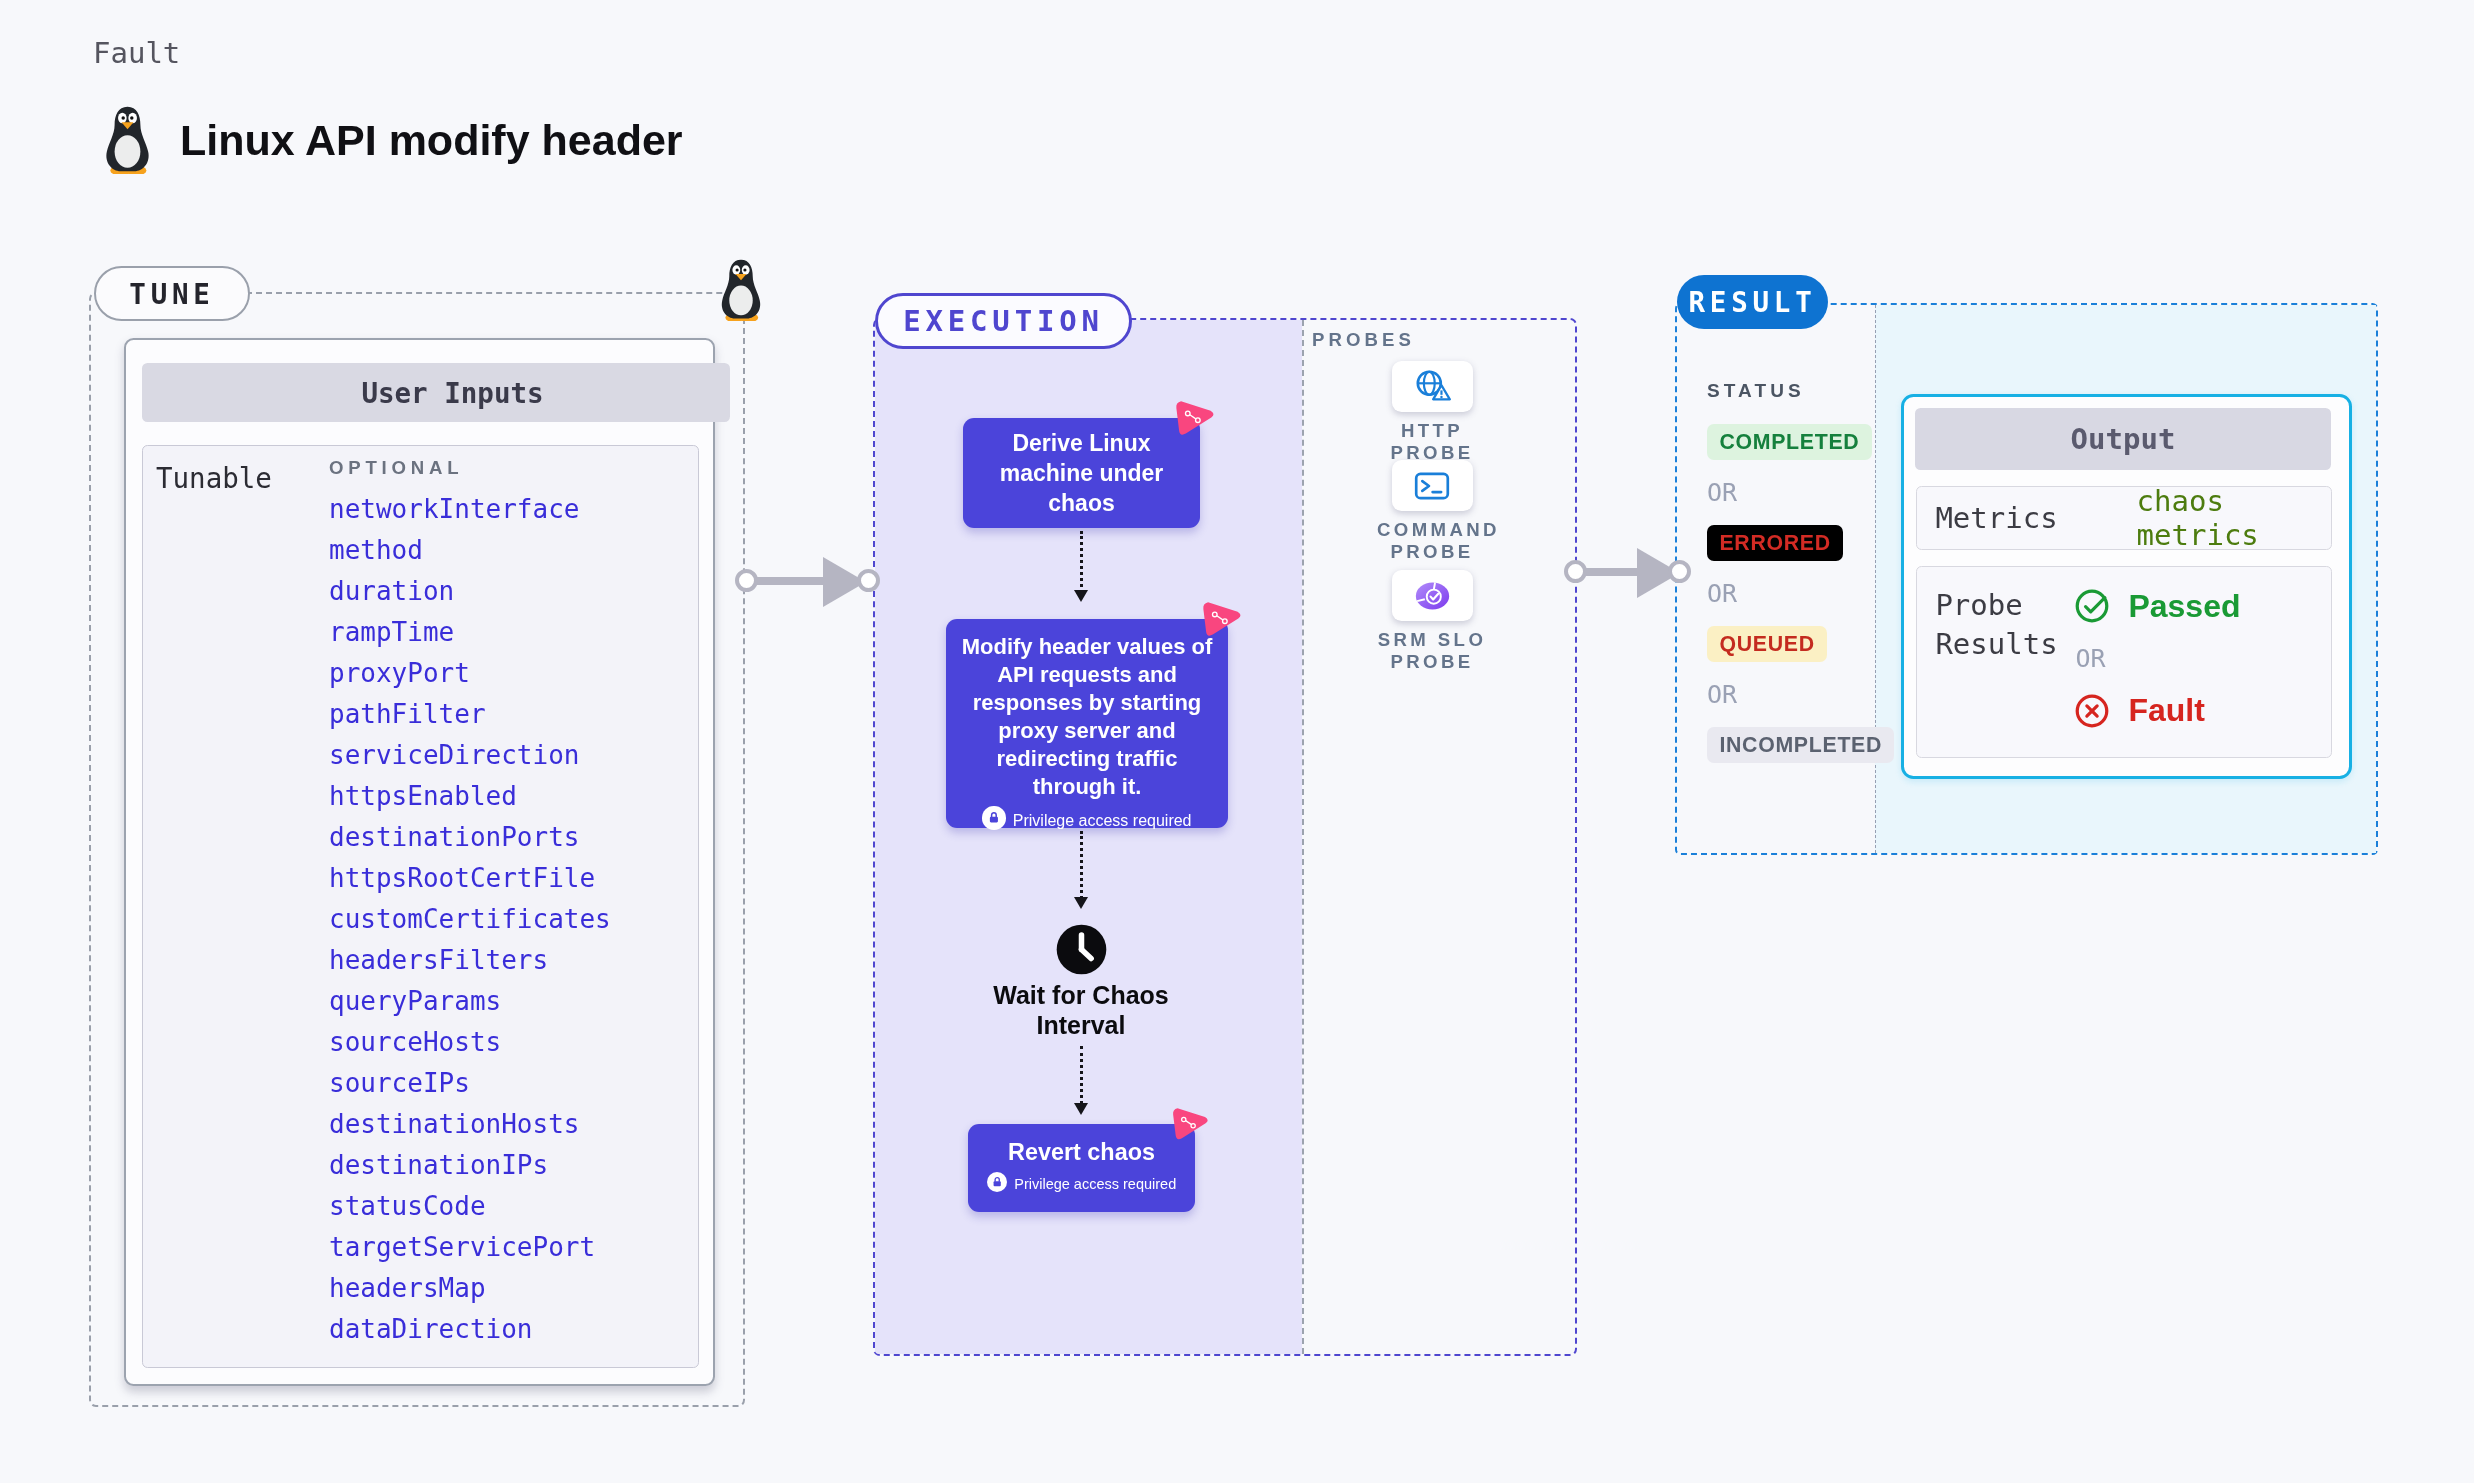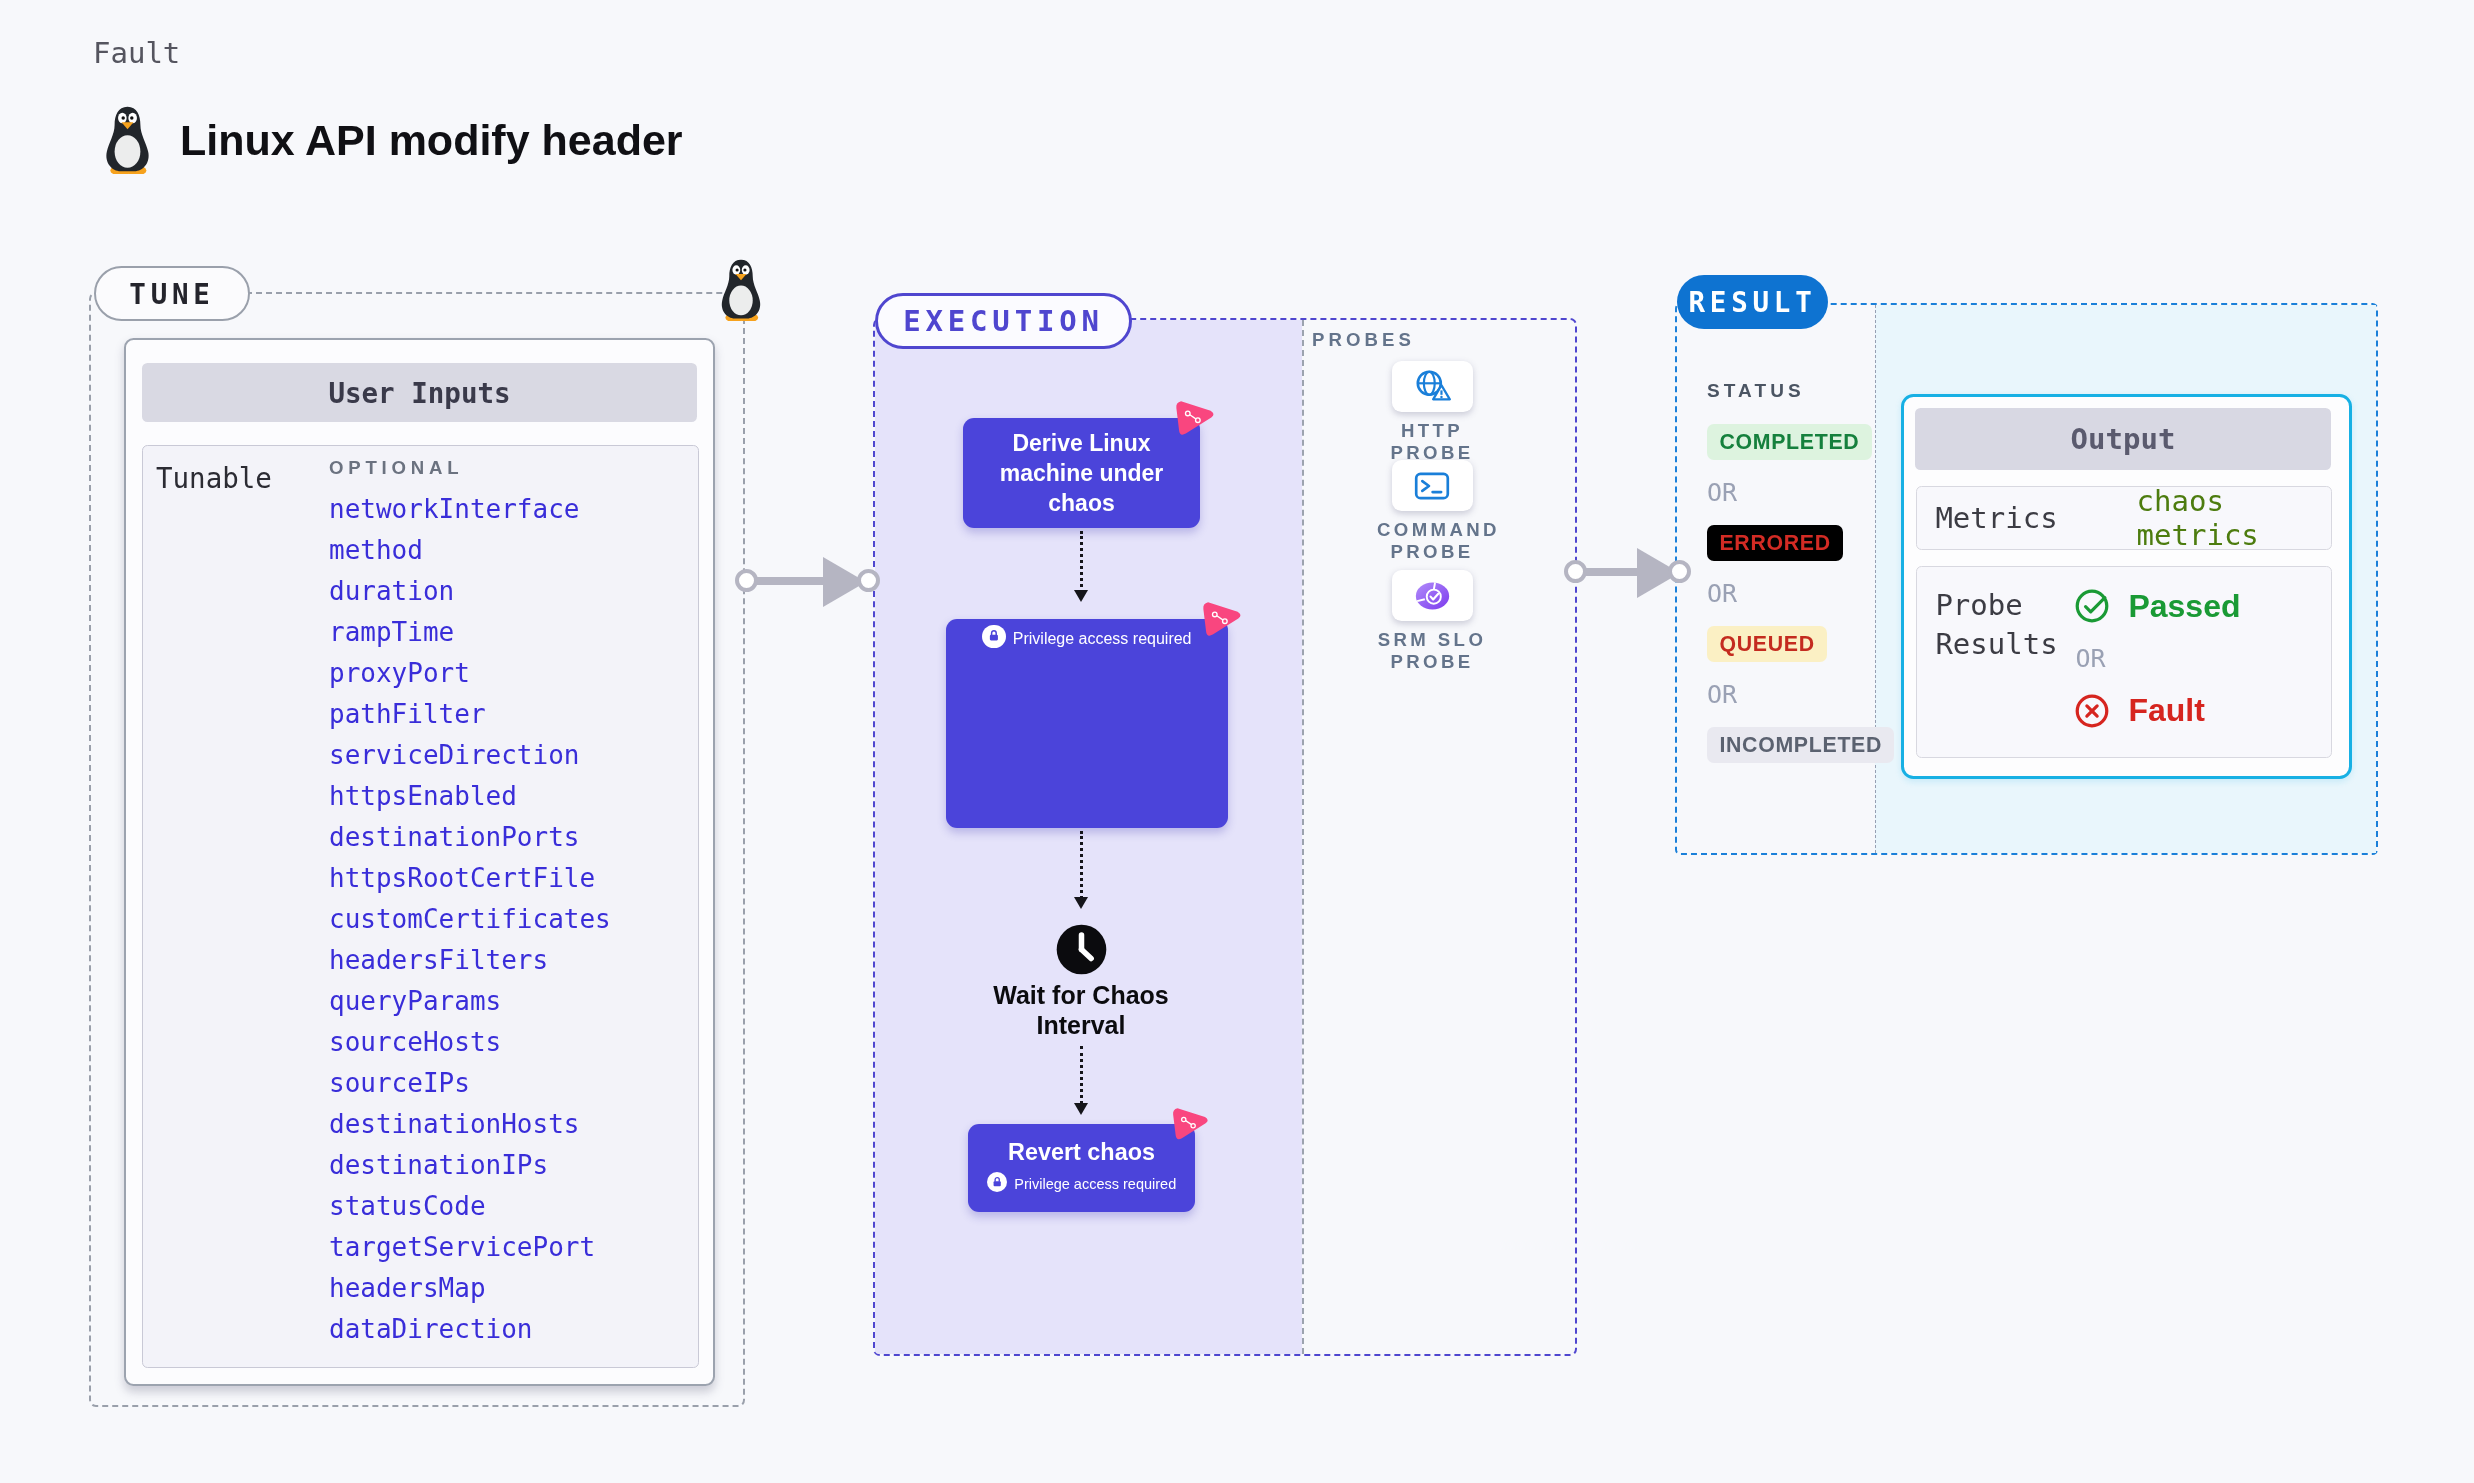--- a/index.html
+++ b/index.html
@@ -20,21 +20,21 @@
   .exec-pill{left:875px;top:293px;width:251px;height:50px;background:#fbfbff;
              border:3.4px solid #4f46cf;color:#4f46cf;font-size:29px;}
   .result-pill{left:1677px;top:275px;width:151px;height:54px;background:#0e73d1;
                border:none;color:#ffffff;font-size:27.5px;}
 
   
   .tune-box{left:89px;top:292px;width:652px;height:1111px;border:2.1px dashed #9aa0ab;border-radius:6.9px;}
   .ui-panel{left:124px;top:338px;width:587px;height:1044px;background:#fcfcfe;border:2.1px solid #9ca3af;
             border-radius:9.6px;box-shadow:0 5.5px 9.6px rgba(90,90,120,.28);}
   .ui-header{left:16px;top:23.4px;width:555px;height:59px;background:#d9d9e3;border-radius:5.5px;
-             display:flex;align-items:center;justify-content:center;font-size:27.5px;font-weight:600;color:#3a3a4a;}
+             display:flex;align-items:center;justify-content:center;font-size:27.5px;font-weight:600;color:#3a3a4a;padding-left:33px;}
   .ui-body{left:16px;top:105px;width:555px;height:921px;background:#f3f3f9;border:1.4px solid #c9c9d6;border-radius:5.5px;}
   .tunable-lbl{left:30px;top:122px;font-size:27.5px;color:#2b2b33;}
   .optional-lbl{left:203px;top:117px;font-size:18.6px;font-weight:bold;letter-spacing:4.8px;color:#6b7280;}
   .tunable-list{left:203px;top:148px;display:flex;flex-direction:column;}
   .tunable-item{height:41px;display:flex;align-items:center;font-size:26px;color:#392dd9;cursor:pointer;}
 
   
   .exec-box{left:873px;top:318px;width:700px;height:1034px;border:2.8px dashed #4f46cf;border-radius:6.9px;}
   .exec-fill{left:0;top:0;width:427px;height:100%;background:#e5e3fa;border-radius:4.1px 0 0 4.1px;}
   .probe-divider{left:427px;top:0;width:0;height:100%;border-left:2.1px dashed #9ca3af;}
@@ -179,20 +179,21 @@
   <svg class="abs chaos-mark" style="left:1173px;top:398px" viewBox="0 0 64 64">
     <path d="M12 5 Q4 7 5 15 L9 48 Q10 58 19 53 L57 29 Q64 24 56 19 Z" fill="#f9467f"></path>
     <circle cx="22" cy="23" r="3.4" fill="none" stroke="#fff" stroke-width="2"></circle>
     <circle cx="37" cy="33" r="3.4" fill="none" stroke="#fff" stroke-width="2"></circle>
     <line x1="25" y1="25" x2="34" y2="31" stroke="#fff" stroke-width="2"></line>
   </svg>
 
   <div class="abs varrow" style="left:1080px;top:531px;height:67px"></div>
 
   <div class="abs chaos-node node-modify">
+    <div class="txt">Modify header values of API requests and responses by starting proxy server and redirecting traffic through it.</div>
     <div class="priv-row">
       <span class="priv-badge">
         <svg width="13.8" height="13.8" viewBox="0 0 24 24">
             <path d="M8 11 V7 a4 4 0 0 1 8 0 V11" fill="none" stroke="#4b44da" stroke-width="2.6"></path>
             <rect x="5" y="10" width="14" height="10" rx="2" fill="#4b44da"></rect>
           </svg>
       </span>
       <span class="priv-txt">Privilege access required</span>
     </div>
   </div>

